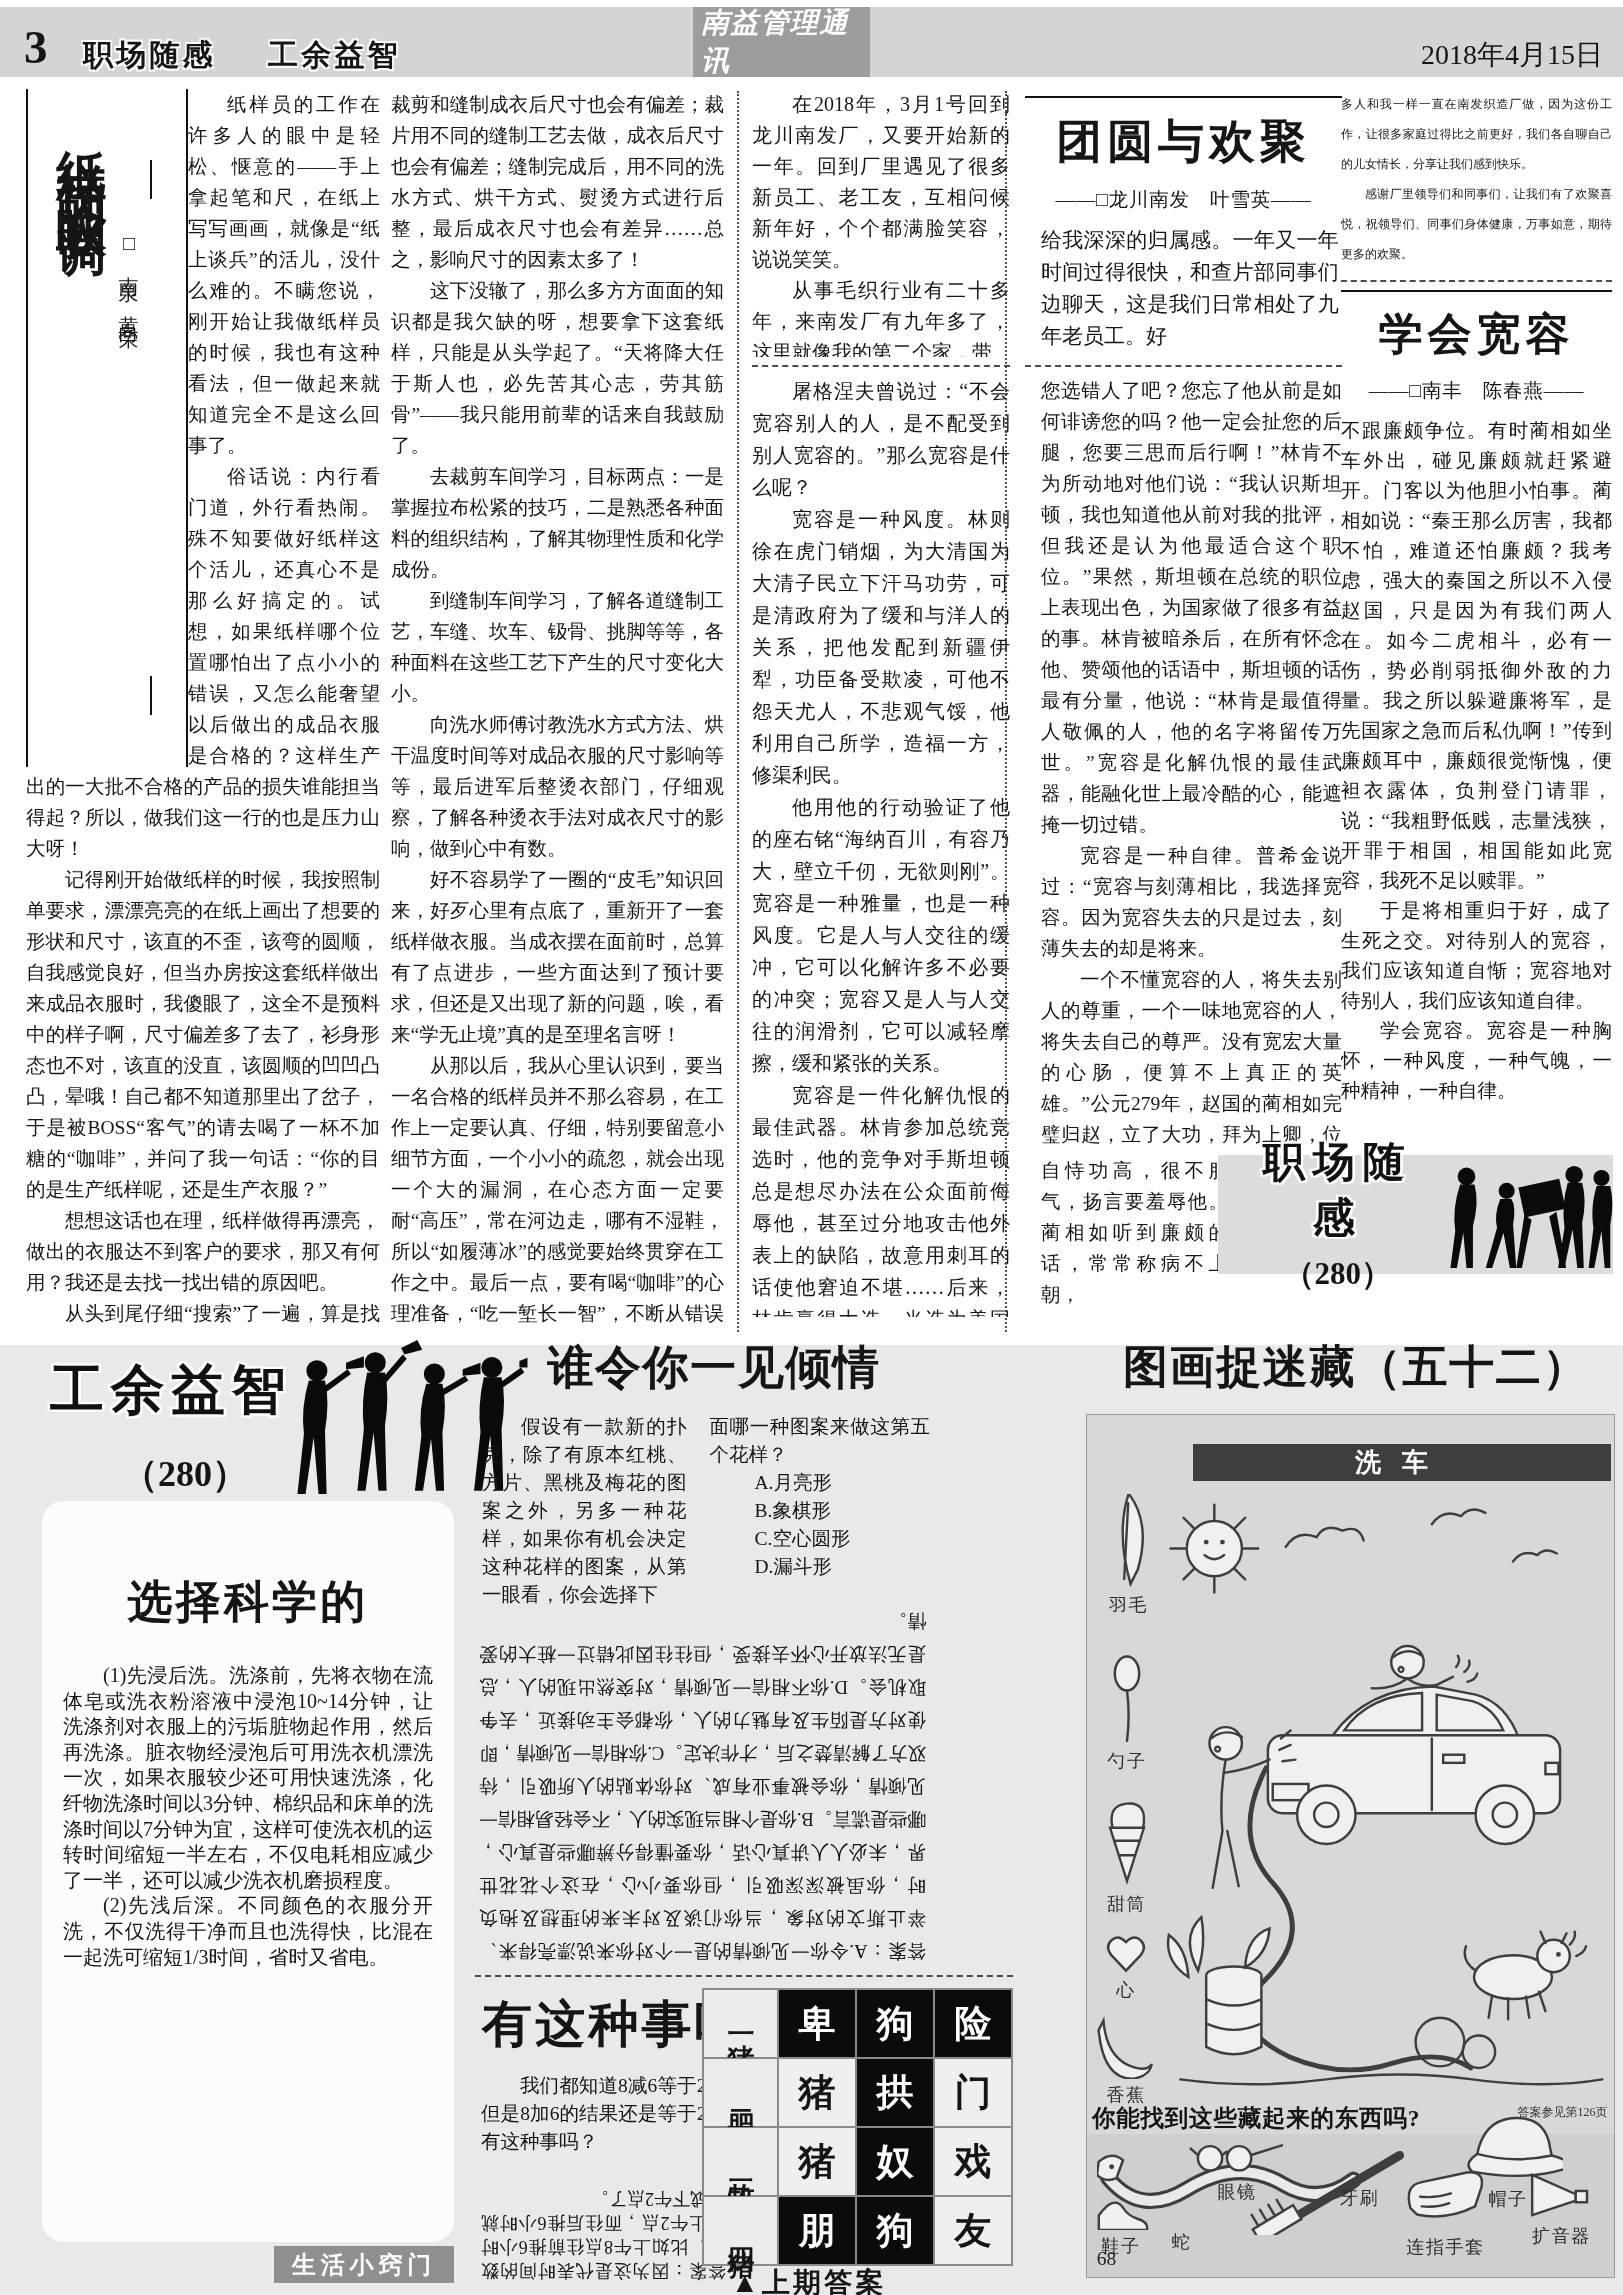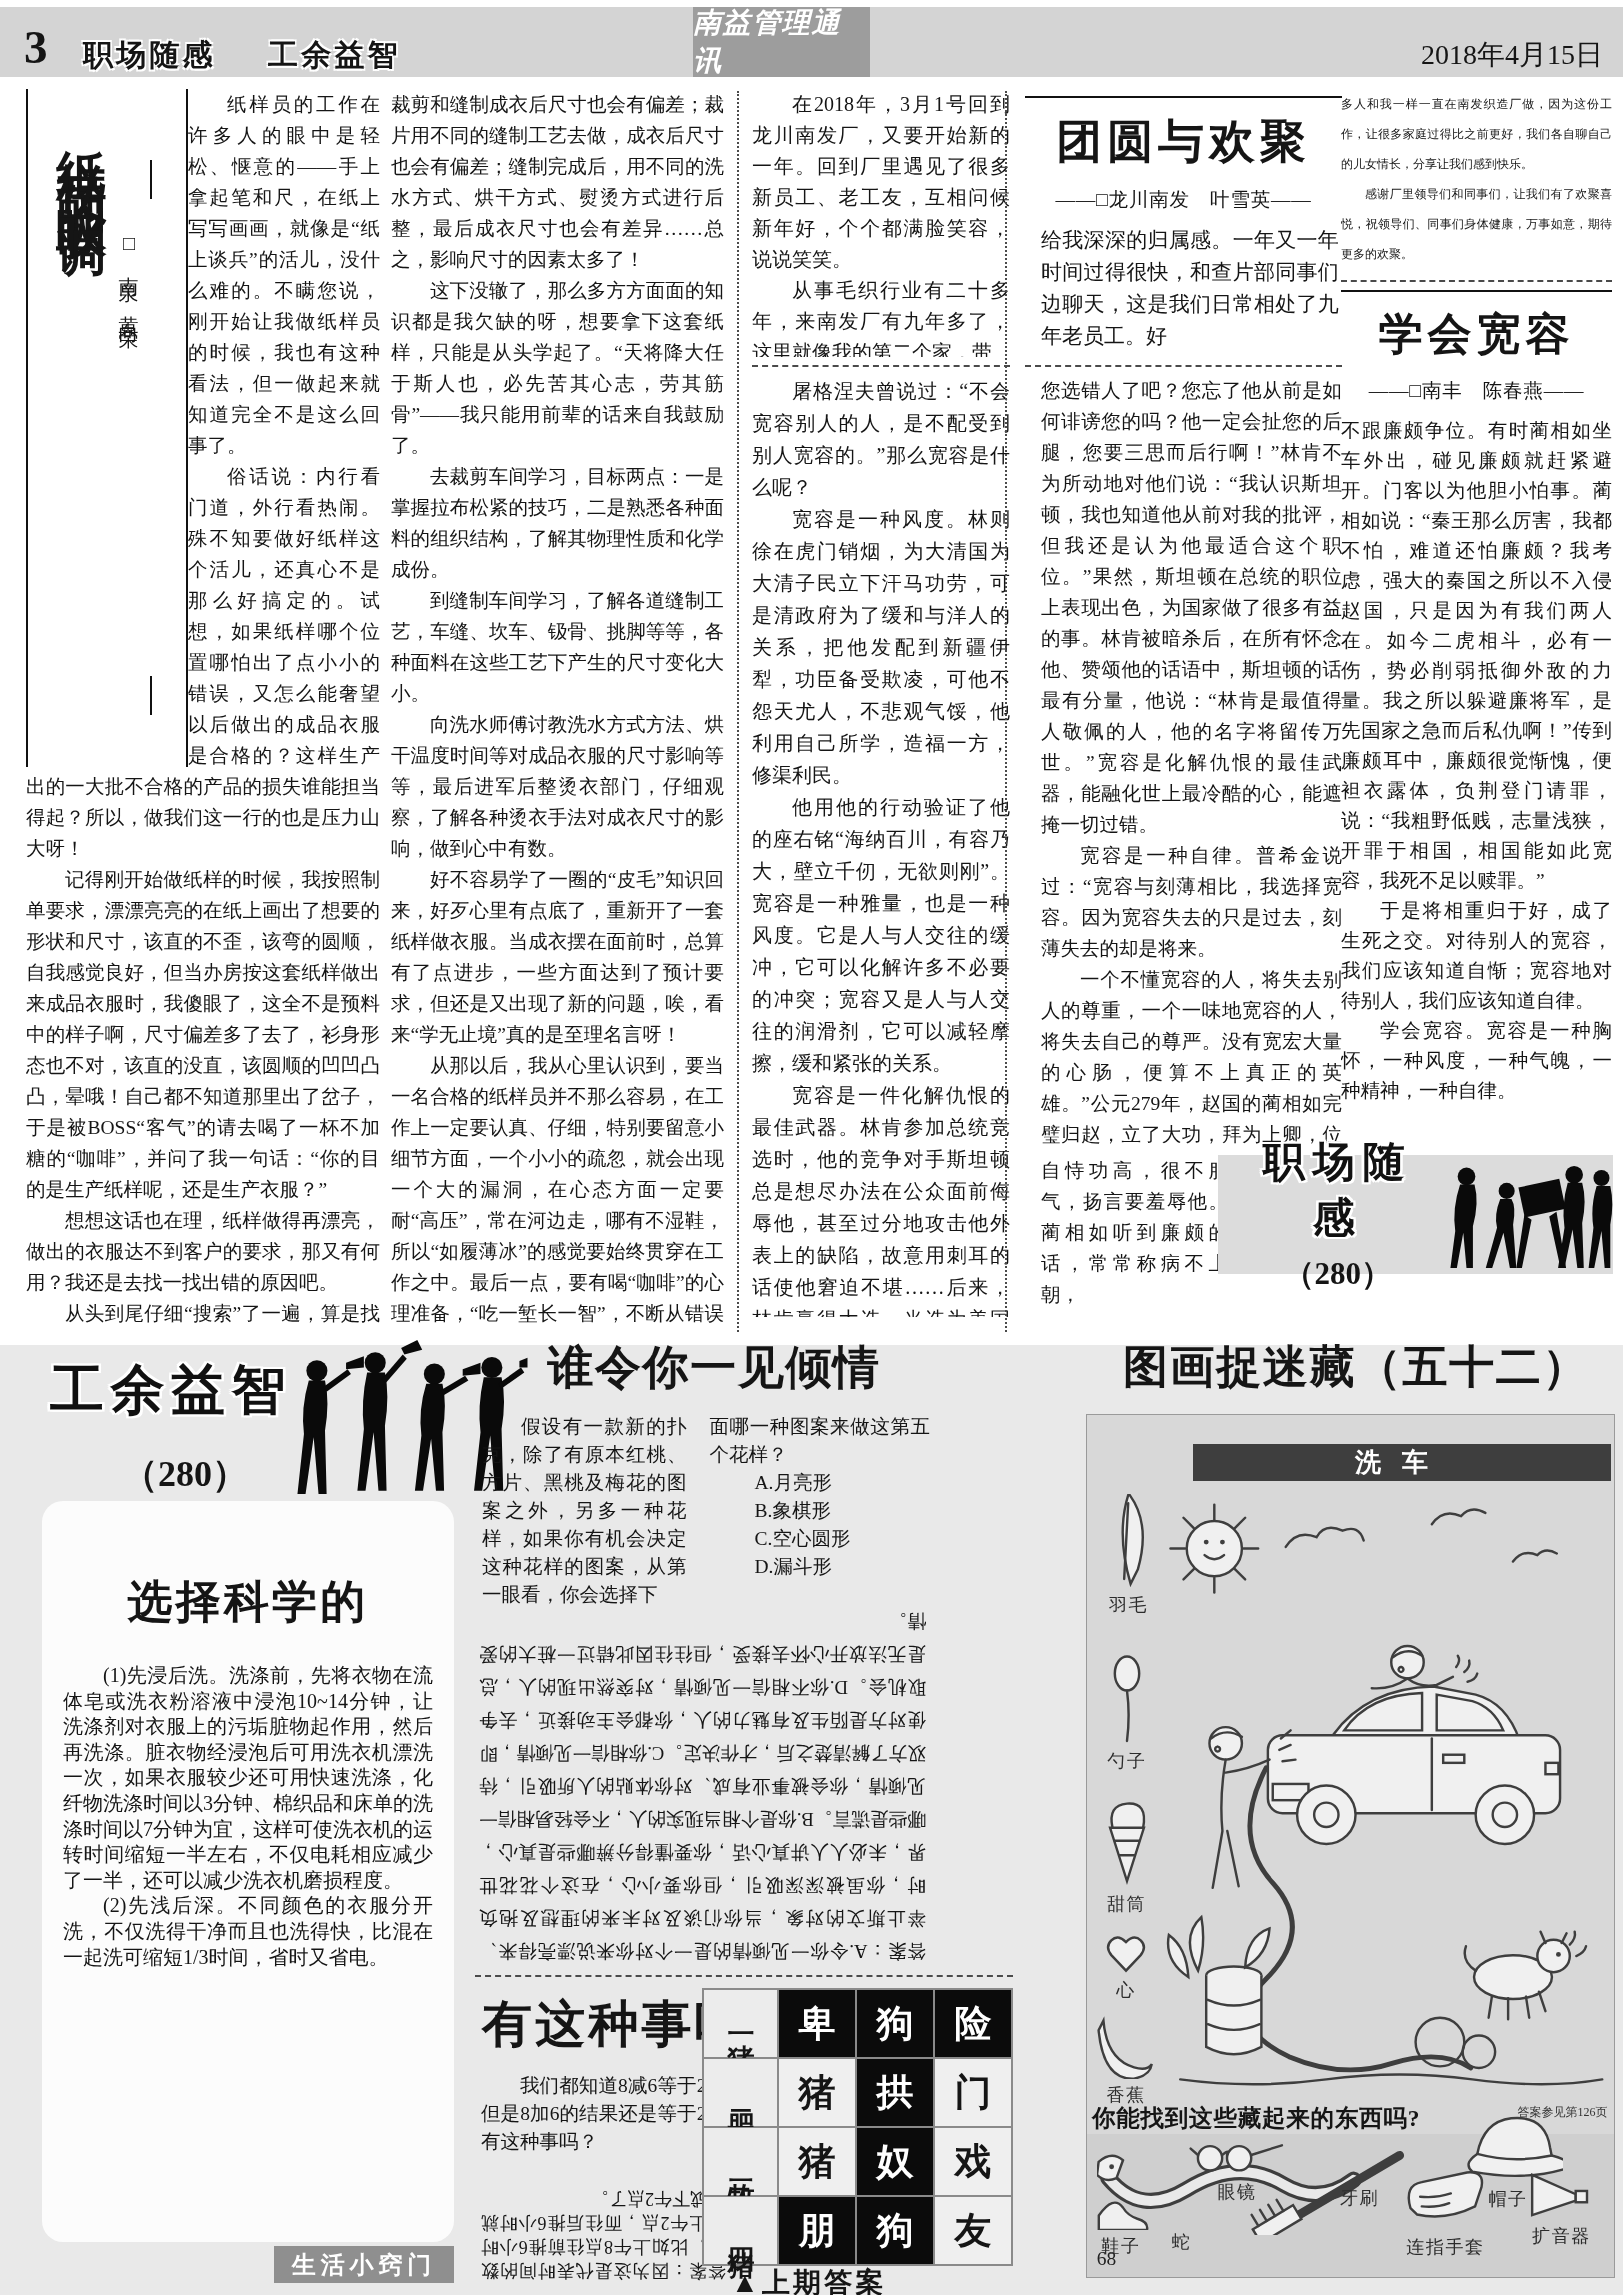--- a/index.html
+++ b/index.html
@@ -3,21 +3,21 @@
 <meta charset="utf-8">
 <style>
   * { margin:0; padding:0; box-sizing:border-box; }
   body { background:#888; font-family:"Liberation Serif","DejaVu Serif",serif; color:#151515; }
   .page { position:relative; width:1624px; height:2295px; background:#ffffff; margin:0 auto; overflow:hidden; }
 
   
   .header-bar { position:absolute; left:0; top:6.5px; width:1624px; height:70px; background:#d4d4d4; }
   .masthead-block { position:absolute; left:693px; top:6.5px; width:177px; height:70px; background:#9d9d9d;
     display:flex; align-items:center; justify-content:center; }
-  .masthead-text { color:#fff; font-size:28px; font-weight:900; font-style:italic; letter-spacing:1.6px; }
+  .masthead-text { color:#fff; font-size:28px; font-weight:900; font-style:italic; letter-spacing:1.6px;padding-left:8px; }
   .page-num { position:absolute; left:24px; top:13px; font-size:47px; font-weight:900; }
   .sec-label { position:absolute; top:28px; font-size:30px; font-weight:900; letter-spacing:3.2px;
     text-shadow:1.6px 1.6px 0 #fff,-1.6px -1.6px 0 #fff,1.6px -1.6px 0 #fff,-1.6px 1.6px 0 #fff; }
   .date-label { position:absolute; right:21px; top:29px; font-size:28px; }
 
   
   .paras p { margin:0; text-indent:2em; text-align:justify; }
   .paras { font-size:19.5px; line-height:31px; text-align:justify; }
   .paras.cont p:first-child { text-indent:0; }
   .col { position:absolute; overflow:hidden; }

